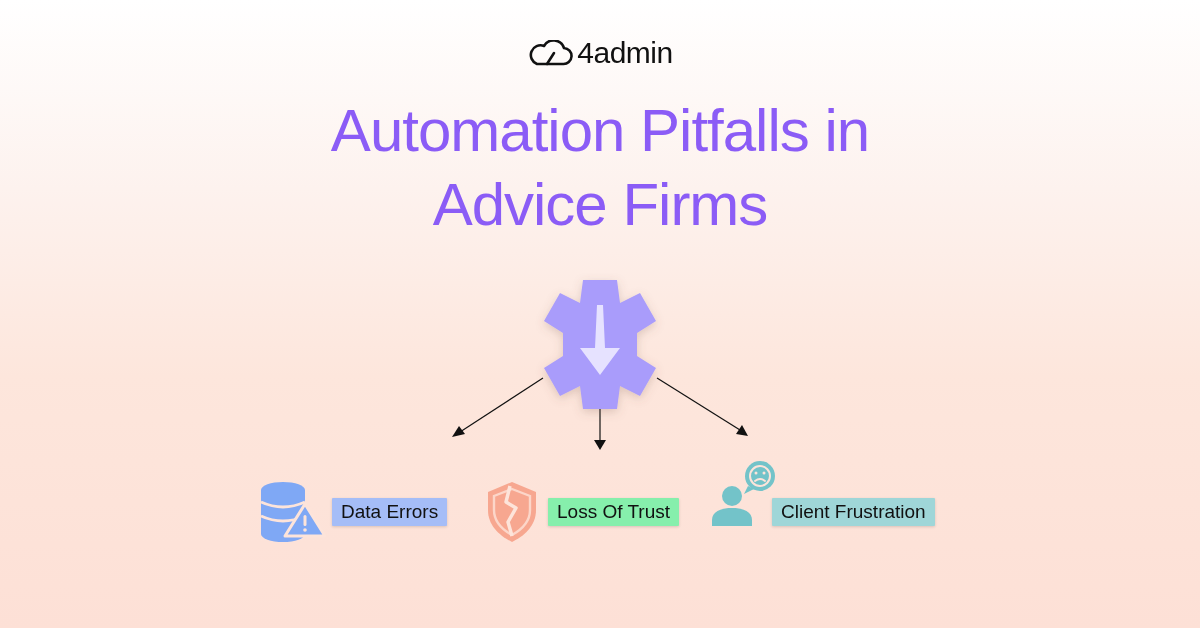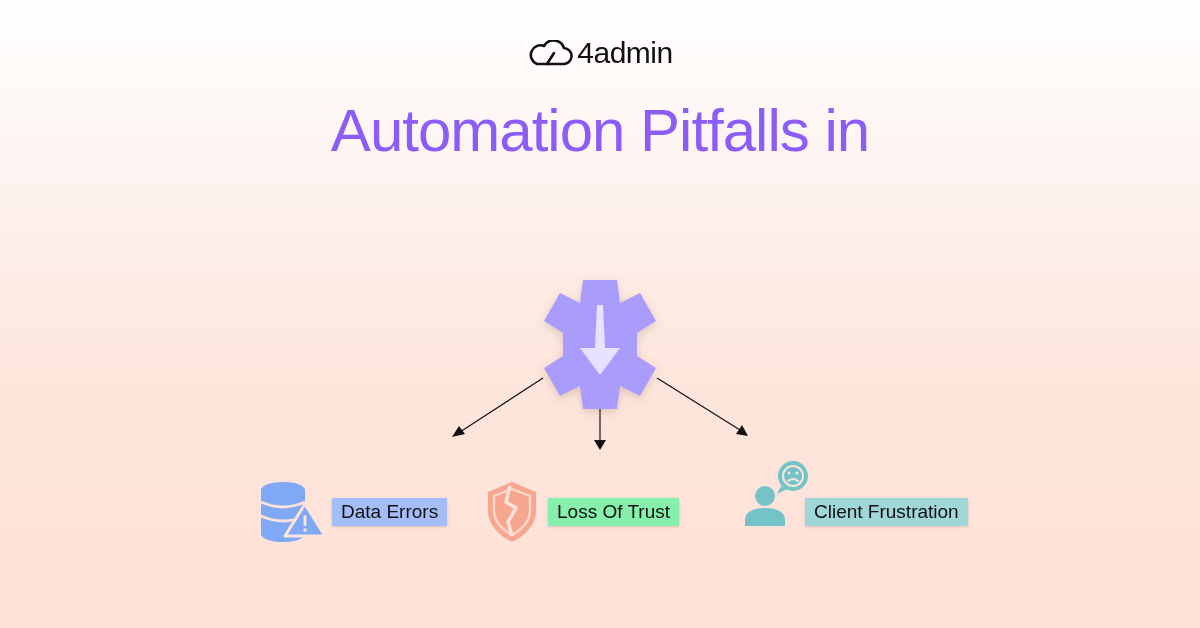--- a/index.html
+++ b/index.html
@@ -70,20 +70,21 @@
 <div class="logo">
   <svg width="46" height="26" viewBox="0 0 46 26">
     <path d="M10 24 H36 A8 8 0 0 0 37 8 A11 11 0 0 0 17 6 A9 9 0 0 0 10 24 Z" fill="none" stroke="#111" stroke-width="2.6" stroke-linejoin="round"></path>
     <path d="M20 24 L27 13" stroke="#111" stroke-width="2.6" stroke-linecap="round"></path>
   </svg>
   <span class="logo-text">4admin</span>
 </div>
 
 <div class="title">
   <div>Automation Pitfalls in</div>
+  <div>Advice Firms</div>
 </div>
 
 <svg class="diagram" viewBox="0 0 1200 628">
   <defs>
     <filter id="gshadow" x="-20%" y="-20%" width="140%" height="140%">
       <feDropShadow dx="0" dy="3" stdDeviation="5" flood-color="#7a5a50" flood-opacity="0.25"></feDropShadow>
     </filter>
   </defs>
 
   <g>
@@ -128,21 +129,21 @@
 
 <div class="node" style="left:486px; top:480px;">
   <svg width="52" height="64" viewBox="0 0 52 64">
     <path d="M26 2 L50 12 L50 30 C50 46 38 56 26 62 C14 56 2 46 2 30 L2 12 Z" fill="#f7a790"></path>
     <path d="M26 9 L44 16 L44 30 C44 42 35 50 26 55 C17 50 8 42 8 30 L8 16 Z" fill="none" stroke="#fcd6c9" stroke-width="2.4"></path>
     <path d="M24 6 L20 22 L30 28 L22 42 L26 56" fill="none" stroke="#fde4da" stroke-width="3.5" stroke-linejoin="round"></path>
   </svg>
   <span class="label" style="background:#86efac; margin-left:10px;">Loss Of Trust</span>
 </div>
 
-<div class="node" style="left:743px; top:460px;">
+<div class="node" style="left:710px; top:460px;">
   <svg width="70" height="68" viewBox="0 0 70 68">
     <circle cx="22" cy="36" r="10" fill="#73c3c9"></circle>
     <path d="M2 66 L2 60 C2 52 10 48 22 48 C34 48 42 52 42 60 L42 66 Z" fill="#73c3c9"></path>
     <circle cx="50" cy="16" r="15" fill="#73c3c9"></circle>
     <path d="M38 26 L34 34 L44 29 Z" fill="#73c3c9"></path>
     <circle cx="50" cy="16" r="10" fill="none" stroke="#fde4da" stroke-width="2"></circle>
     <circle cx="46" cy="13" r="1.5" fill="#fde4da"></circle>
     <circle cx="54" cy="13" r="1.5" fill="#fde4da"></circle>
     <path d="M45 21 Q50 17 55 21" fill="none" stroke="#fde4da" stroke-width="2" stroke-linecap="round"></path>
   </svg>

